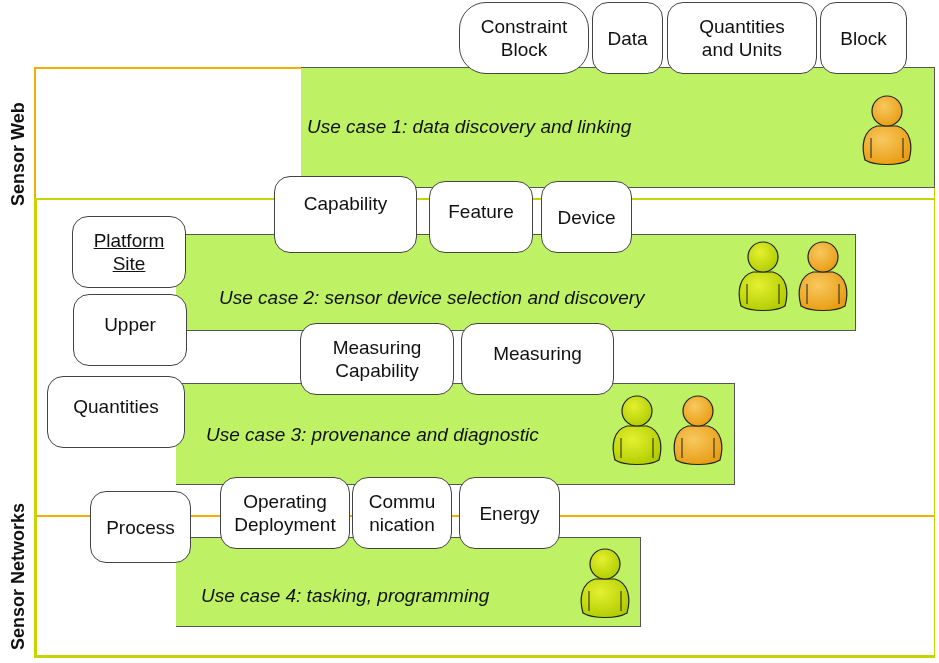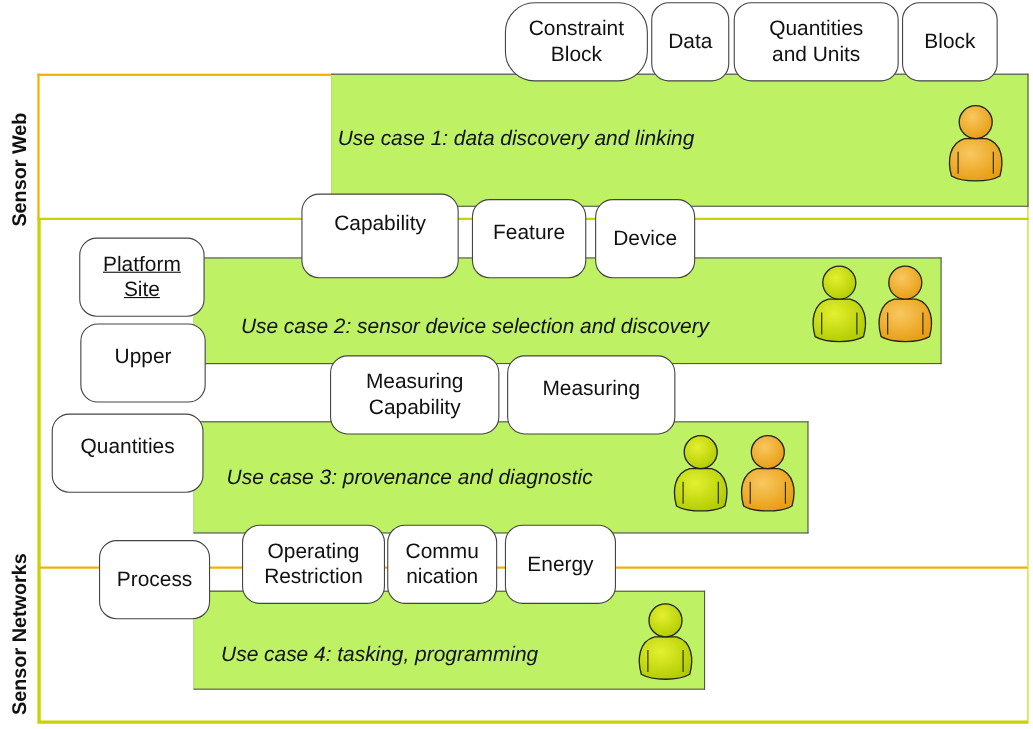--- a/index.html
+++ b/index.html
@@ -109,16 +109,16 @@
 <div class="abs node" style="left:73px;top:294px;width:114px;height:72px;padding-bottom:12px;">Upper</div>
 
 <div class="abs node" style="left:300px;top:323px;width:154px;height:72px;white-space:pre-line;">Measuring
 Capability</div>
 <div class="abs node" style="left:461px;top:323px;width:153px;height:72px;padding-bottom:12px;">Measuring</div>
 
 <div class="abs node" style="left:47px;top:376px;width:138px;height:72px;padding-bottom:12px;">Quantities</div>
 
 <div class="abs node" style="left:90px;top:491px;width:101px;height:72px;">Process</div>
 <div class="abs node" style="left:220px;top:477px;width:130px;height:72px;white-space:pre-line;">Operating
-Restriction</div>
+Deployment</div>
 <div class="abs node" style="left:352px;top:477px;width:100px;height:72px;white-space:pre-line;">Commu
 nication</div>
 <div class="abs node" style="left:459px;top:477px;width:101px;height:72px;">Energy</div>
 
 </body></html>

